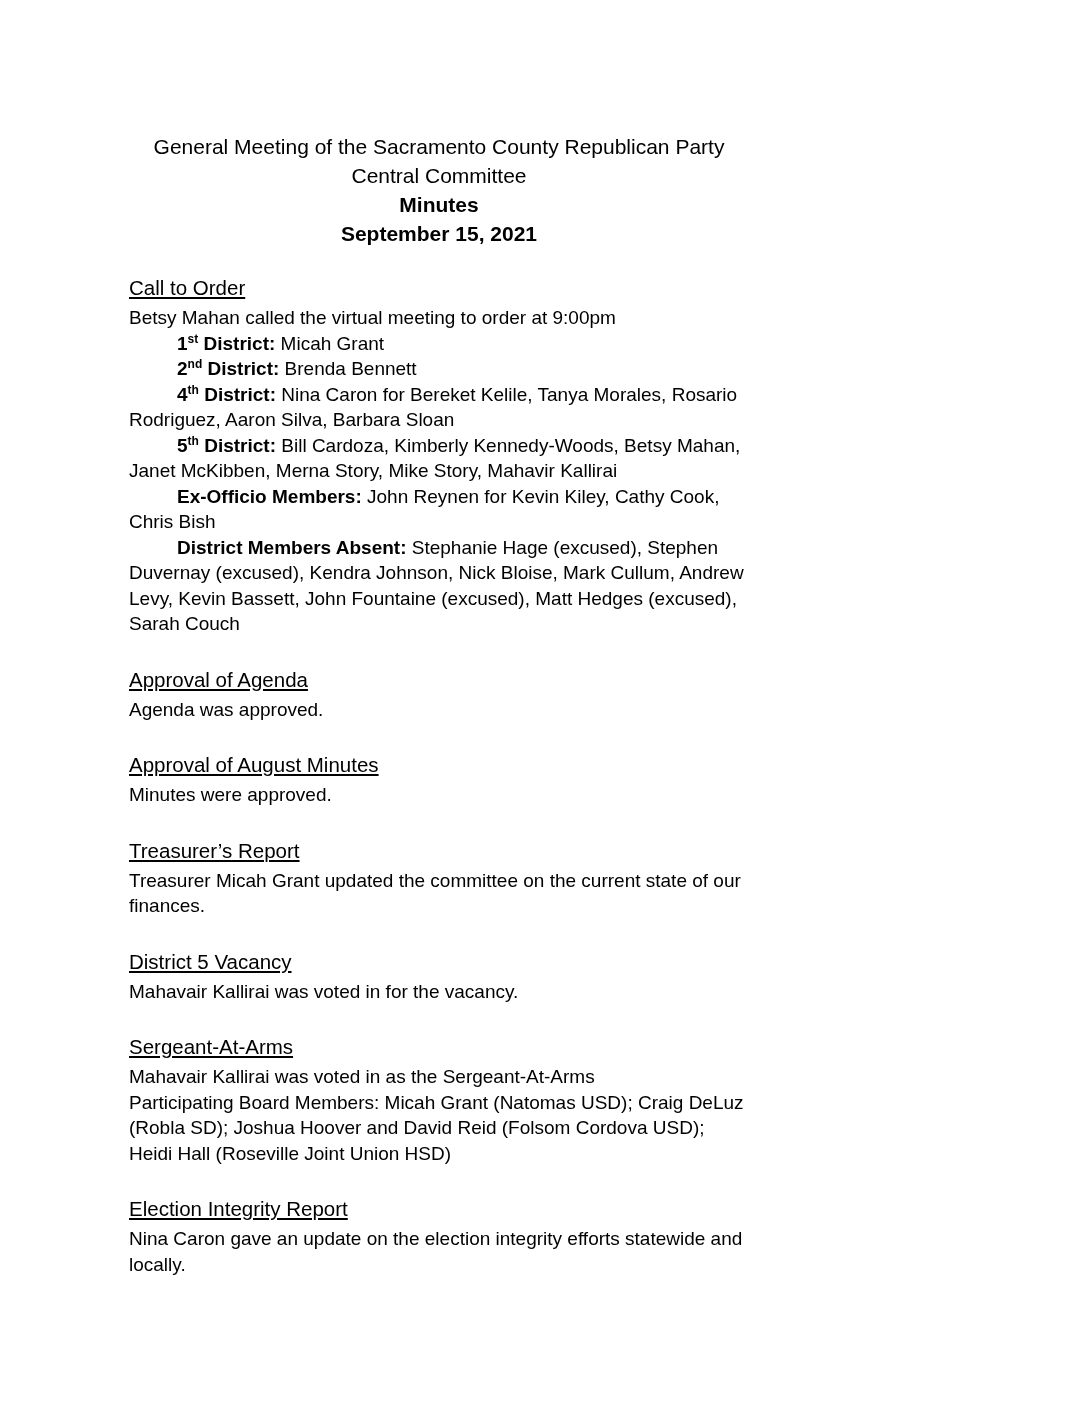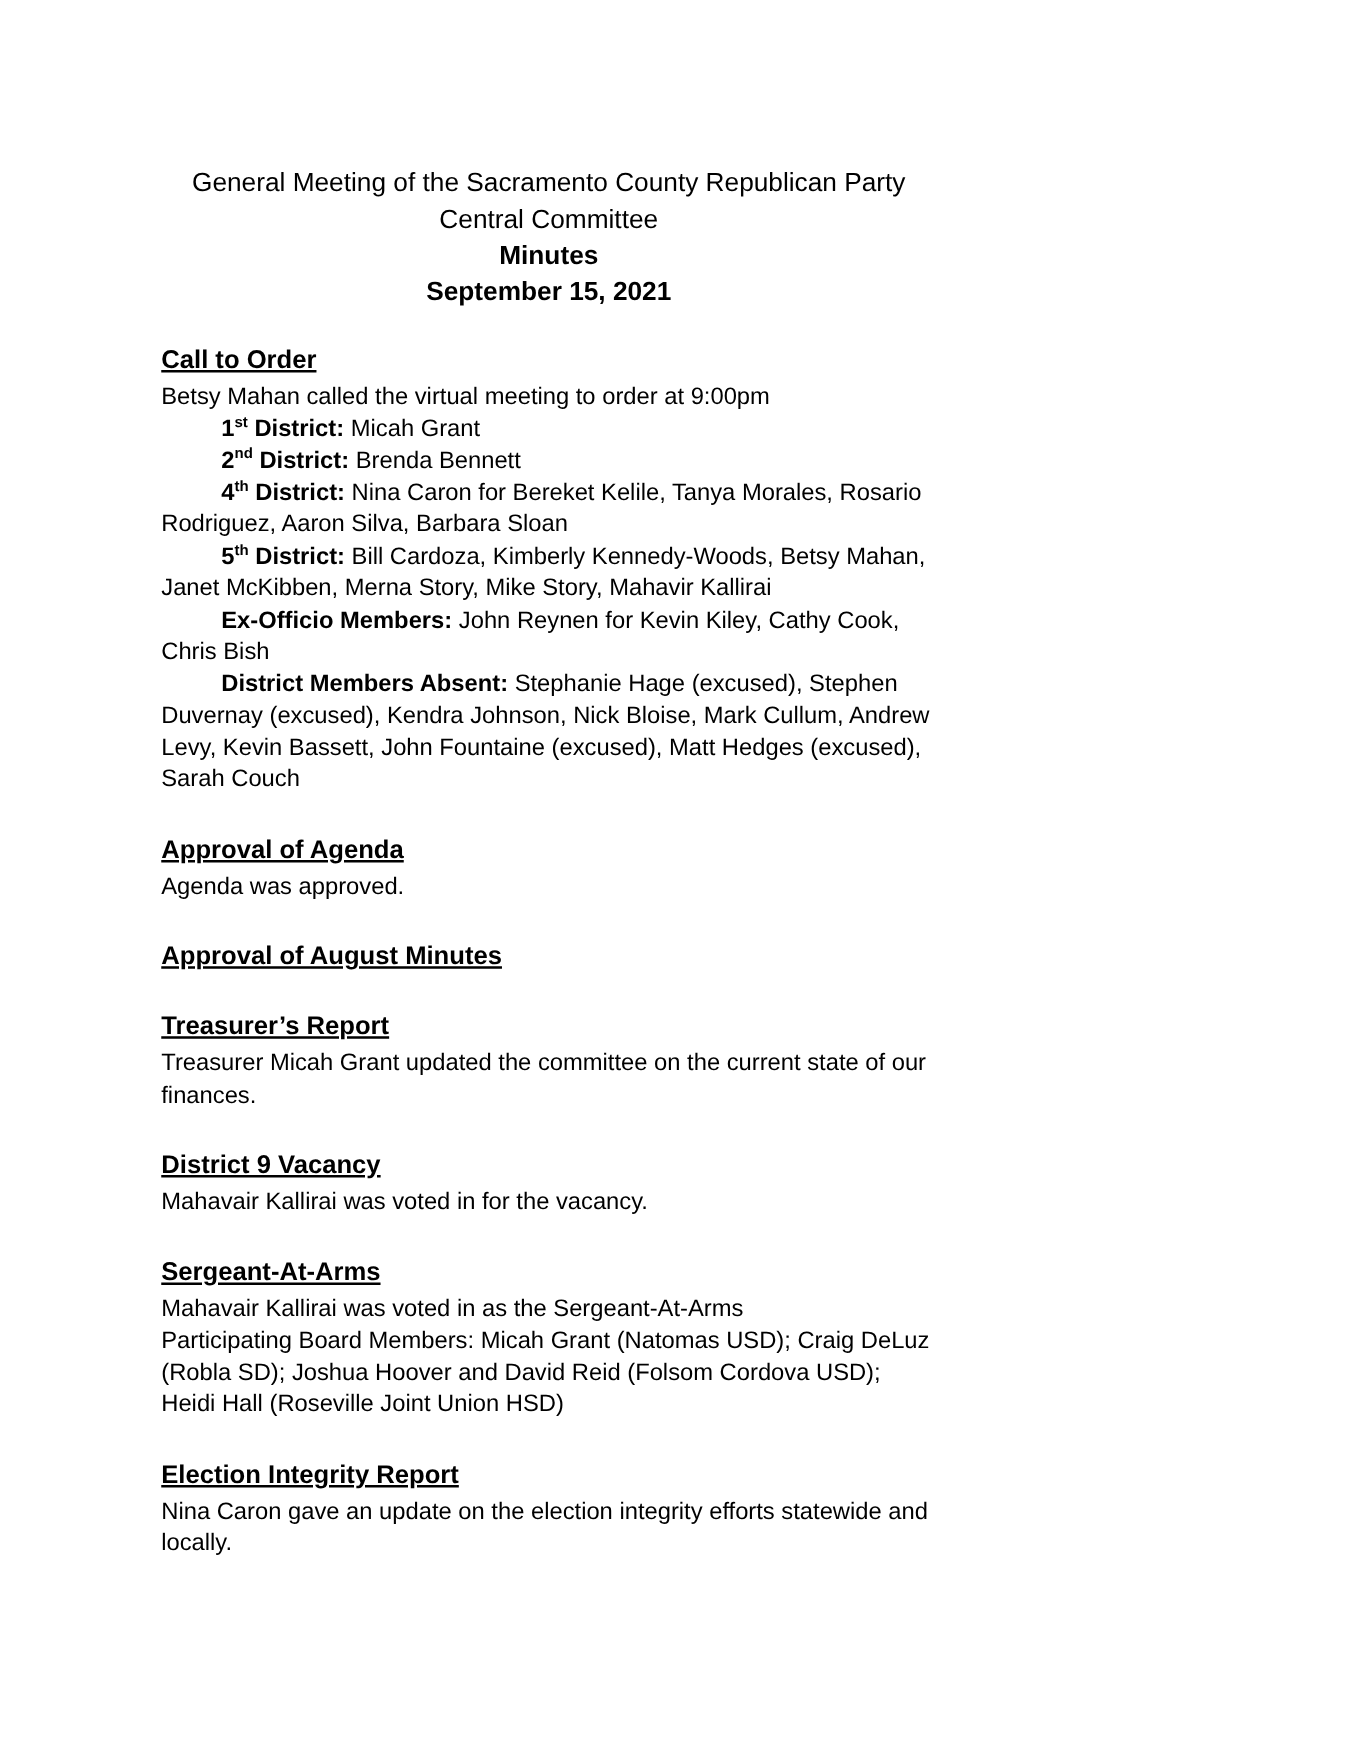--- a/index.html
+++ b/index.html
@@ -15,21 +15,21 @@
   }
   .title-block {
     text-align: center;
     font-size: 21px;
     line-height: 29px;
     margin: 0 0 0 0;
   }
   .bold { font-weight: 700; }
   .h {
     font-size: 20.5px;
-    font-weight: 700;
+    font-weight: 400;
     text-decoration: underline;
     margin: 30px 0 4px 0;
     line-height: 26px;
   }
   .sec:first-of-type .h { margin-top: 27px; }
   .p {
     font-size: 19px;
     line-height: 25.5px;
     margin: 0;
   }
@@ -65,29 +65,30 @@
     <p class="p"><b><span></span><sup></sup><span>District Members Absent:</span></b><span> Stephanie Hage (excused), Stephen Duvernay (excused), Kendra Johnson, Nick Bloise, Mark Cullum, Andrew Levy, Kevin Bassett, John Fountaine (excused), Matt Hedges (excused), Sarah Couch</span></p>
   </section>
 
   <section class="sec">
     <h2 class="h">Approval of Agenda</h2>
     <p class="p">Agenda was approved.</p>
   </section>
 
   <section class="sec">
     <h2 class="h">Approval of August Minutes</h2>
+    <p class="p">Minutes were approved.</p>
   </section>
 
   <section class="sec">
     <h2 class="h">Treasurer’s Report</h2>
     <p class="p">Treasurer Micah Grant updated the committee on the current state of our finances.</p>
   </section>
 
   <section class="sec">
-    <h2 class="h">District 9 Vacancy</h2>
+    <h2 class="h">District 5 Vacancy</h2>
     <p class="p">Mahavair Kallirai was voted in for the vacancy.</p>
   </section>
 
   <section class="sec">
     <h2 class="h">Sergeant-At-Arms</h2>
     <p class="p">Mahavair Kallirai was voted in as the Sergeant-At-Arms</p>
   </section>
 
   <section class="sec">
     <p class="p">Participating Board Members: Micah Grant (Natomas USD); Craig DeLuz (Robla SD); Joshua Hoover and David Reid (Folsom Cordova USD); Heidi Hall (Roseville Joint Union HSD)</p>

